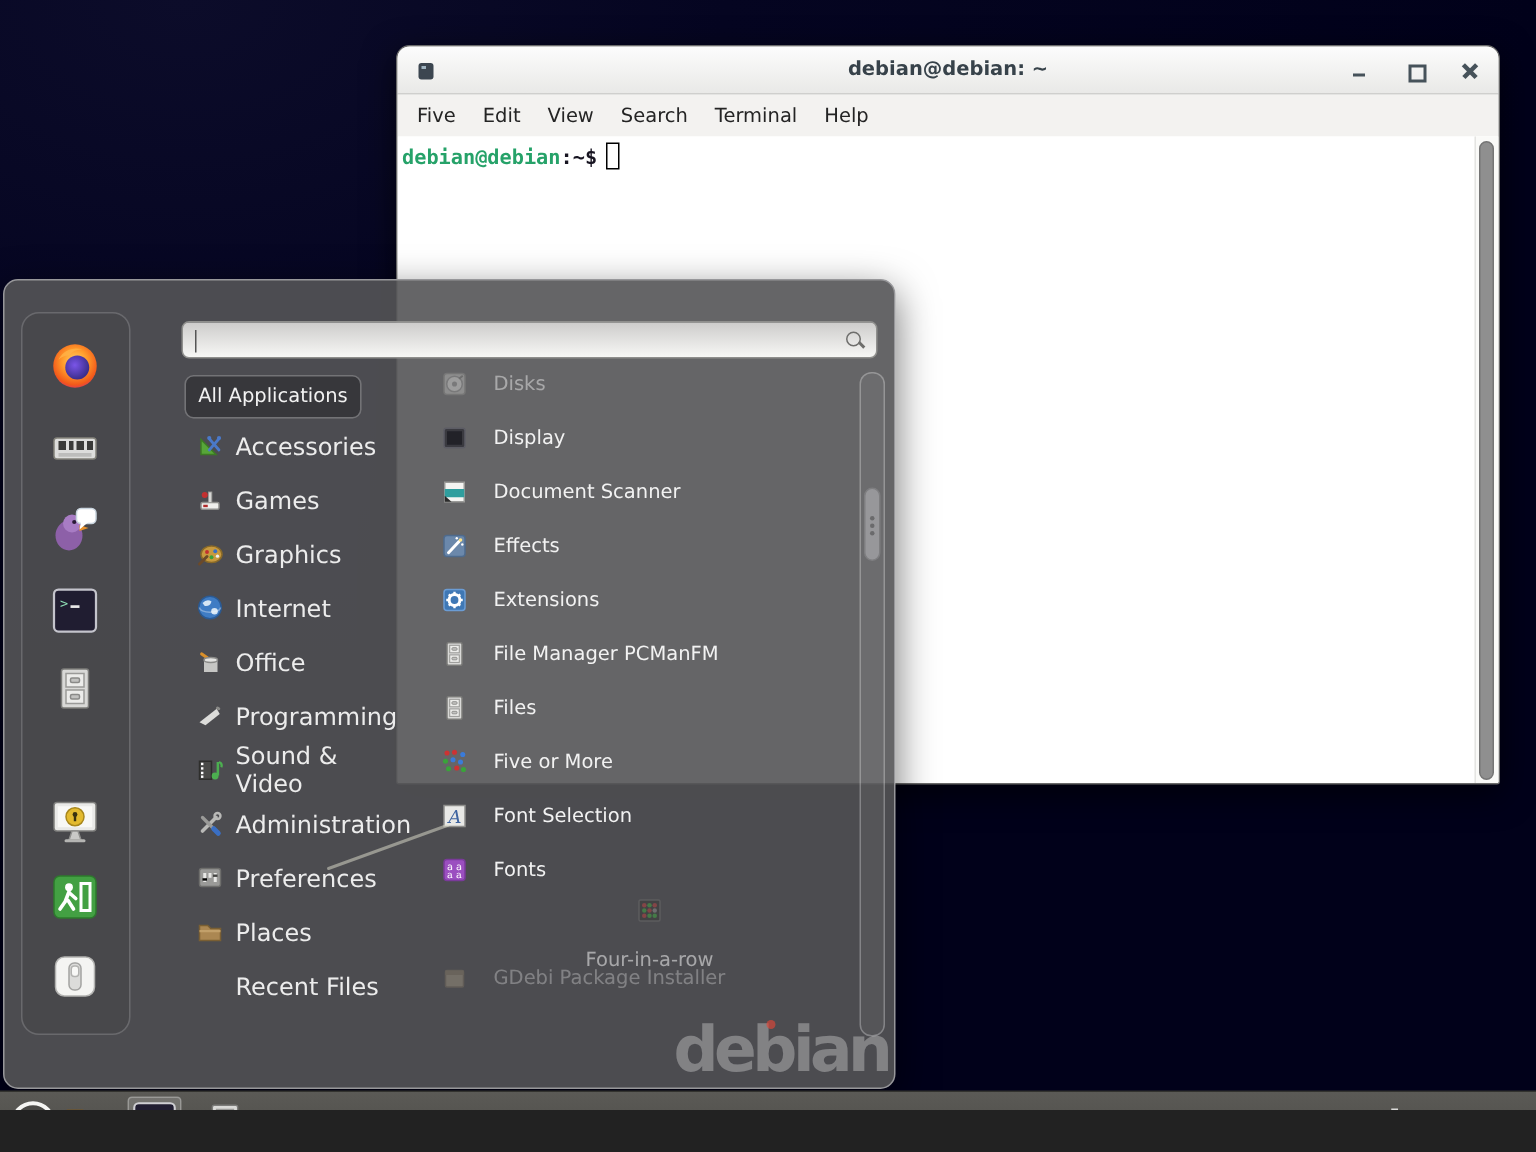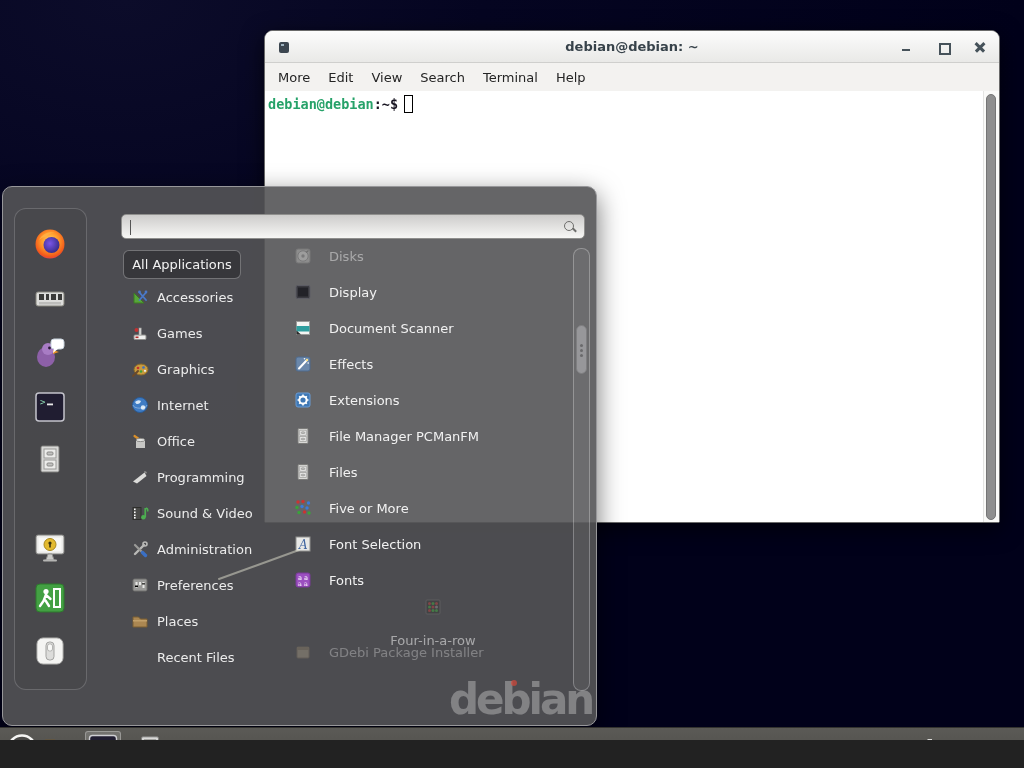--- a/index.html
+++ b/index.html
@@ -92,21 +92,21 @@
   .search-glass { position:absolute; right:7px; top:5px; width:14px; height:14px; }
   .search-glass::before { content:""; position:absolute; left:1px; top:1px; width:8px; height:8px; border:1.5px solid #6e6e6c; border-radius:50%; }
   .search-glass::after { content:""; position:absolute; left:9px; top:9px; width:5px; height:1.8px; background:#6e6e6c; transform:rotate(45deg); }
   .all-apps-btn {
     position:absolute; left:120px; top:63px; width:118px; height:29px;
     background:rgba(38,38,42,0.55); border:1px solid rgba(255,255,255,0.30);
     border-radius:6px; color:#f2f2f2; font-size:13px;
     display:flex; align-items:center; justify-content:center;
   }
   .cat-list { position:absolute; left:116px; top:92px; width:147px; }
-  .cat-row { display:flex; align-items:center; height:36px; padding-left:12px; gap:8px; font-size:13px; color:#ececec; border-radius:4px; }
+  .cat-row { display:flex; align-items:center; height:36px; padding-left:12px; gap:8px; font-size:16px; color:#ececec; border-radius:4px; }
   .cat-row .ic { width:18px; height:18px; flex:0 0 18px; }
   .app-list { position:absolute; left:263px; top:51px; width:306px; z-index:1; }
   .app-row { display:flex; align-items:center; height:36px; padding-left:28px; gap:17px; font-size:13px; color:#f2f2f2; }
   .app-row .ic { width:18px; height:18px; flex:0 0 18px; }
   .app-row.hovered { background:rgba(255,255,255,0.15); }
   .app-row.dim1 { opacity:.48; }
   .app-row.dim2 { opacity:.55;flex-direction:column; }
   .app-row.dim3 { opacity:.32; }
   .menu-scrollbar {
     position:absolute; left:570px; top:61px; width:17px; height:443px;
@@ -158,21 +158,21 @@
     <div class="t-titlebar">
       <span class="t-mini-icon"></span>
       <div class="t-title">debian@debian: ~</div>
       <div class="t-controls">
         <span class="t-btn min"></span>
         <span class="t-btn max"></span>
         <span class="t-btn close"></span>
       </div>
     </div>
     <div class="t-menubar">
-      <span class="t-menuitem">More</span>
+      <span class="t-menuitem">Five</span>
       <span class="t-menuitem">Edit</span>
       <span class="t-menuitem">View</span>
       <span class="t-menuitem">Search</span>
       <span class="t-menuitem">Terminal</span>
       <span class="t-menuitem">Help</span>
     </div>
     <div class="t-body">
       <div class="t-prompt"><span class="user">debian@debian</span><span>:~$</span><span class="t-cursor"></span></div>
       <div class="t-scrollbar">
         <div class="t-thumb"></div>

